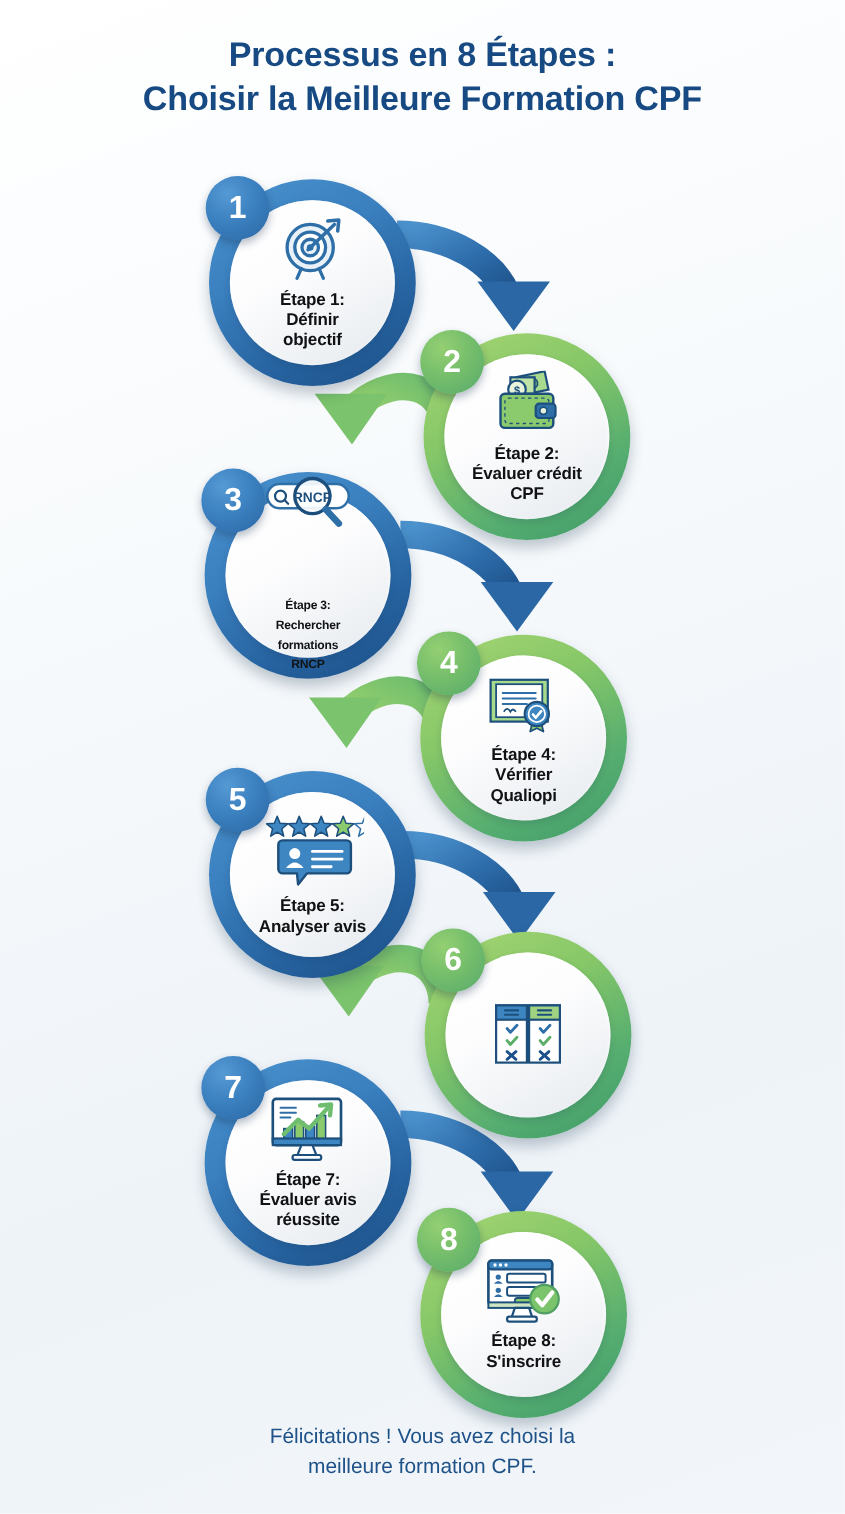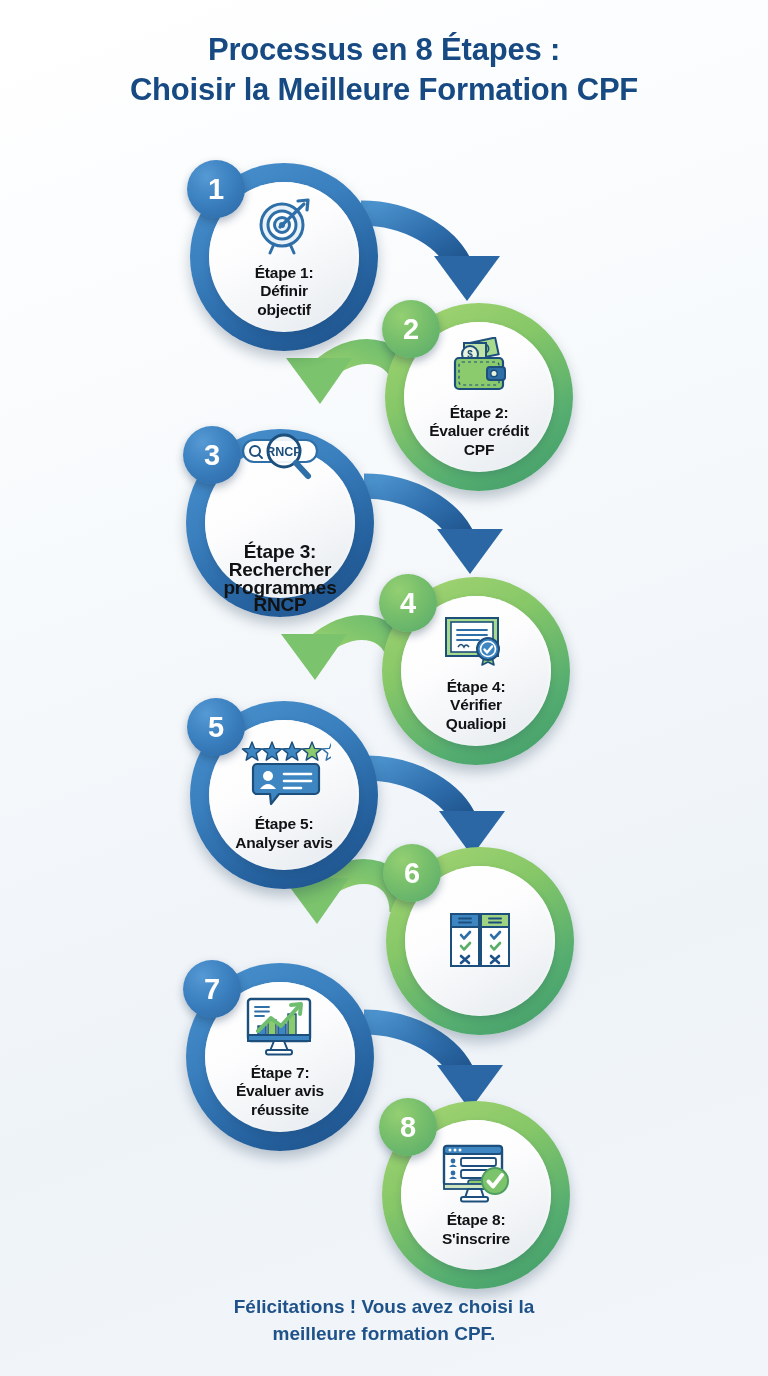--- a/index.html
+++ b/index.html
@@ -15,21 +15,21 @@
   
   .title-block{position:absolute;left:0;top:30px;width:768px;text-align:center;}
   .title-line{
     color:#174a82;font-weight:bold;font-size:31px;line-height:40px;
     letter-spacing:-.2px;
   }
 
   
   .footer-block{position:absolute;left:0;top:1293px;width:768px;text-align:center;}
   .footer-line{
-    color:#1e5288;font-weight:bold;font-size:19px;line-height:27px;
+    color:#1e5288;font-weight:normal;font-size:19px;line-height:27px;
   }
 
   
   #arrows{position:absolute;left:0;top:0;width:768px;height:1376px;pointer-events:none;}
 
   
   .step{position:absolute;width:188px;height:188px;}
   .ring{
     position:absolute;inset:0;border-radius:50%;
     box-shadow:0 7px 13px rgba(20,45,75,.26);
@@ -53,21 +53,21 @@
   .badge.blue{background:radial-gradient(circle at 34% 28%,#559ad4 0%,#3c81c0 45%,#2a66a4 100%);}
   .badge.green{background:radial-gradient(circle at 34% 28%,#94cf72 0%,#74bd6b 48%,#57aa6c 100%);}
   .badge.left{left:-3px;top:-3px;}
 
   .icon-wrap{height:62px;display:flex;align-items:flex-end;justify-content:center;margin-bottom:7px;}
   .label{
     text-align:center;color:#101214;font-weight:bold;
     font-size:15.5px;line-height:18.5px;padding:0 8px;
     letter-spacing:-.2px;
   }
-  .label.sm{font-size:19px;line-height:17.6px;margin-top:48px;}
+  .label.sm{font-size:11px;line-height:17.6px;margin-top:48px;}
 </style>
 </head>
 <body>
 
 <div id="stage">
 
   <div class="title-block">
     <div class="title-line">Processus en 8 Étapes :</div>
     <div class="title-line">Choisir la Meilleure Formation CPF</div>
   </div>
@@ -184,21 +184,21 @@
           <circle cx="18" cy="19" r="5" fill="none" stroke="#1d4f7c" stroke-width="2"></circle>
           <path d="M21.6,22.6 L25,26" stroke="#1d4f7c" stroke-width="2" stroke-linecap="round"></path>
           <circle cx="47" cy="19" r="16" fill="#fbfdff" fill-opacity=".92" stroke="#1d4f7c" stroke-width="3"></circle>
           <text x="47" y="24" font-size="12.5" font-weight="bold" fill="#1d4f7c" text-anchor="middle" font-family="'Liberation Sans',sans-serif">RNCP</text>
           <path d="M59,31 L71,44" stroke="#2f6fa8" stroke-width="6" stroke-linecap="round"></path>
         </svg>
       </div>
       <div class="label sm">
         <div>Étape 3:</div>
         <div>Rechercher</div>
-        <div>programmes</div>
+        <div>formations</div>
         <div>RNCP</div>
       </div>
     </div>
   </div>
 
   <div class="step" style="left:382px;top:577px;">
     <div class="ring green"></div>
     <div class="badge green left">4</div>
     <div class="disc">
       <div class="icon-wrap">

